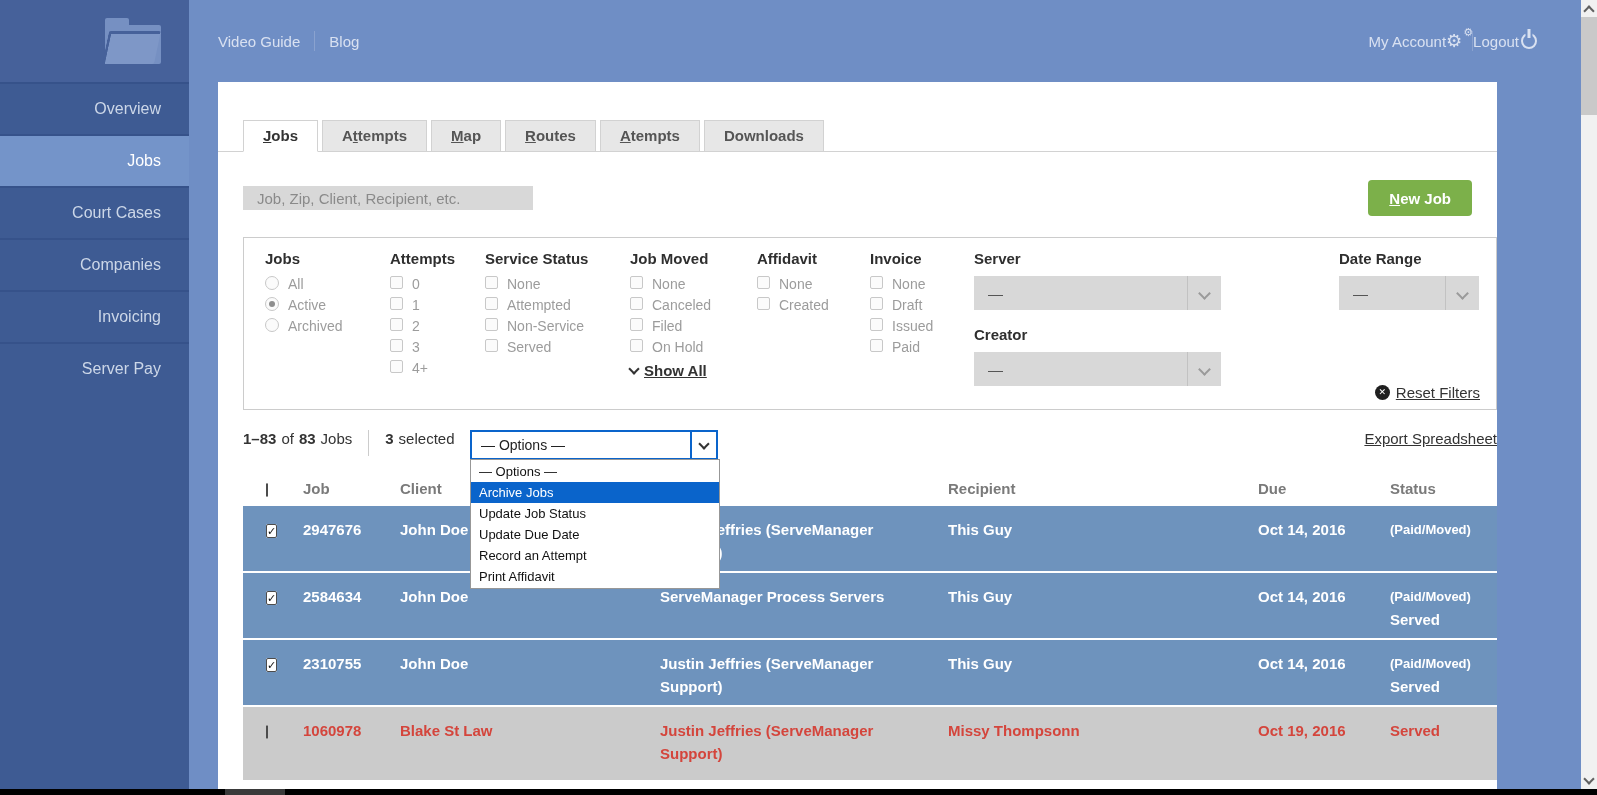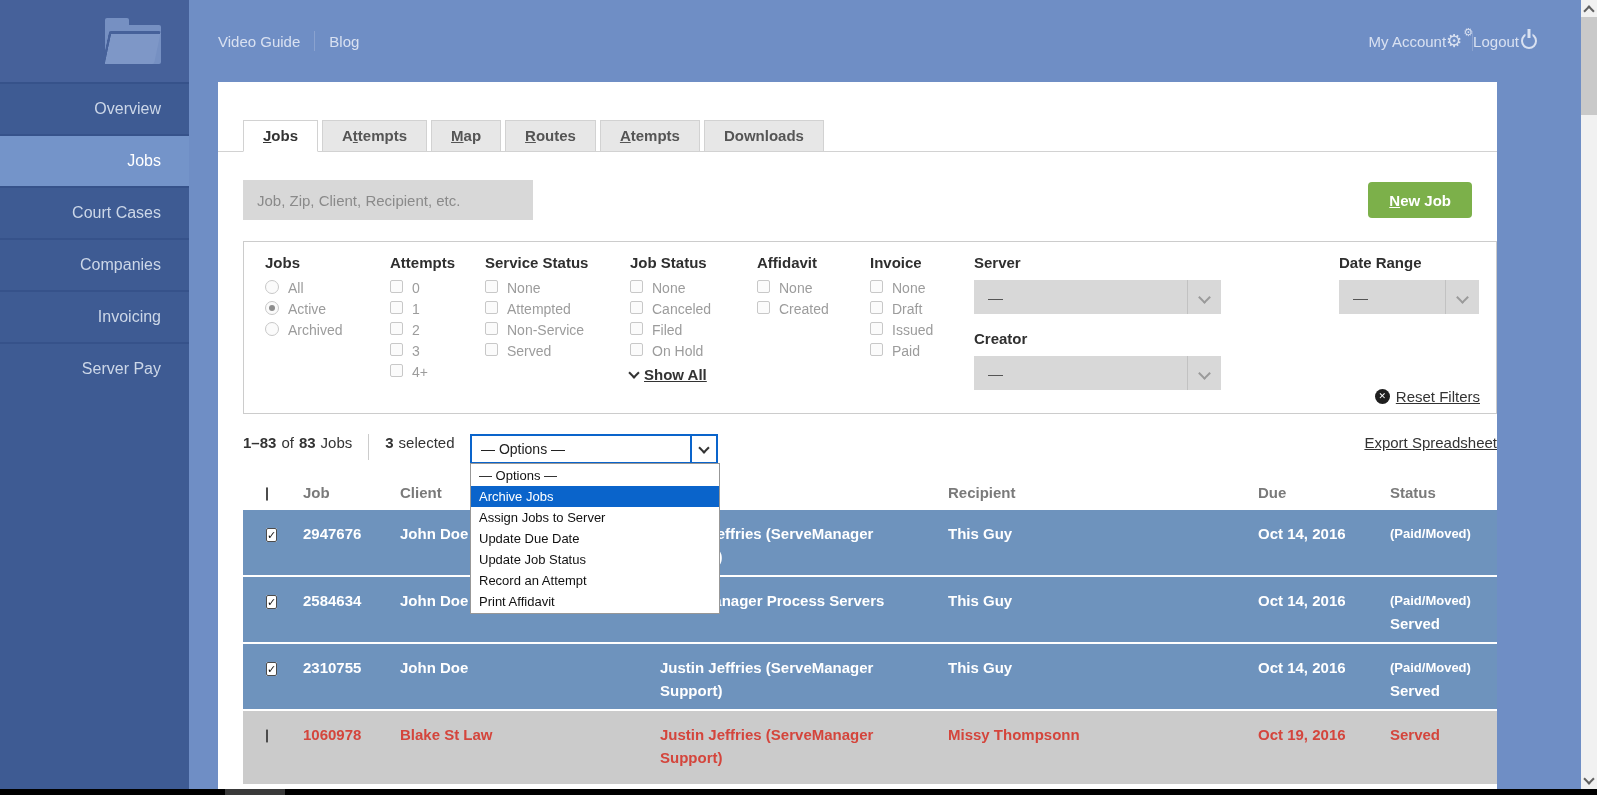--- a/index.html
+++ b/index.html
@@ -30,21 +30,21 @@
   .power::before{content:"";position:absolute;left:50%;top:-6px;transform:translateX(-50%);width:3px;height:9px;background:#d9e1f1;box-shadow:0 0 0 2px #6f8ec5}
   
   .card{position:absolute;left:218px;top:82px;width:1279px;bottom:0;background:#fff;z-index:3}
   
   .tabs-row{margin-top:38px;padding-left:25px;border-bottom:1px solid #d2d2d2;display:flex;align-items:flex-end}
   .tab{height:31px;line-height:30px;padding:0 19px;background:#e7e7e7;border:1px solid #d2d2d2;border-bottom:none;margin-right:4px;font-size:15px;font-weight:bold;color:#555;box-sizing:border-box;cursor:pointer;white-space:nowrap}
   .tab.active{background:#fff;color:#333;margin-bottom:-1px;border-bottom:1px solid #fff;height:32px}
   .tab u{text-decoration:underline}
   
   .search-row{margin:28px 25px 0;display:flex;align-items:center}
-  .search-input{width:290px;height:40px;background:#d8d8d8;border:none;padding:12px 14px;box-sizing:border-box;font-size:15px;color:#555;font-family:inherit;outline:none}
+  .search-input{width:290px;height:24px;background:#d8d8d8;border:none;padding:12px 14px;box-sizing:border-box;font-size:15px;color:#555;font-family:inherit;outline:none}
   .search-input::placeholder{color:#8a8a8a;opacity:1}
   .newjob{margin-left:auto;height:36px;padding:0 21px;background:#7cb04a;border:none;border-radius:4px;color:#fff;font-size:15px;font-weight:bold;font-family:inherit;cursor:pointer}
   .newjob u{text-decoration:underline}
   
   .panel{margin:21px 0 0 25px;height:173px;border:1px solid #ccc;box-sizing:border-box;position:relative;display:flex;padding:12px 0 0 21px}
   .fcol h4{margin:0 0 9px;font-size:15px;color:#2f2f2f;font-weight:bold}
   .fcol{flex:none}
   .fc-jobs{width:125px}.fc-att{width:95px}.fc-svc{width:145px}.fc-jst{width:127px}.fc-aff{width:113px}.fc-inv{width:104px}.fc-srv{width:247px}.fc-date{margin-left:118px;width:145px}
   .opt{display:flex;height:21px;font-size:14px;color:#9c9c9c;gap:9px;cursor:pointer}
   .cbx{width:13px;height:13px;border:1px solid #c8c8c8;background:#fbfbfb;border-radius:2px;flex:none;box-sizing:border-box}
@@ -217,21 +217,21 @@
       <div class="opt">
           <span class="cbx"></span>
           <span>Non-Service</span>
         </div>
       <div class="opt">
           <span class="cbx"></span>
           <span>Served</span>
         </div>
     </div>
     <div class="fcol fc-jst">
-      <h4>Job Status</h4>
+      <h4>Job Moved</h4>
       <div class="opt">
           <span class="cbx"></span>
           <span>None</span>
         </div>
       <div class="opt">
           <span class="cbx"></span>
           <span>Canceled</span>
         </div>
       <div class="opt">
           <span class="cbx"></span>
@@ -321,23 +321,22 @@
     </div>
     <div class="osel">
       <span>— Options —</span>
       <span class="oabox">
           <span class="chev"></span>
         </span>
     </div>
     <div class="dropdown">
       <div class="ditem">— Options —</div>
       <div class="ditem hl">Archive Jobs</div>
-      <div class="ditem">Assign Jobs to Server</div>
+      <div class="ditem">Update Job Status</div>
       <div class="ditem">Update Due Date</div>
-      <div class="ditem">Update Job Status</div>
       <div class="ditem">Record an Attempt</div>
       <div class="ditem">Print Affidavit</div>
     </div>
     <span class="export">Export Spreadsheet</span>
   </div>
 
   <div class="thead">
     <div class="col-cb"><span class="cb"></span></div>
     <div class="col-job">Job</div>
     <div class="col-client">Client</div>

